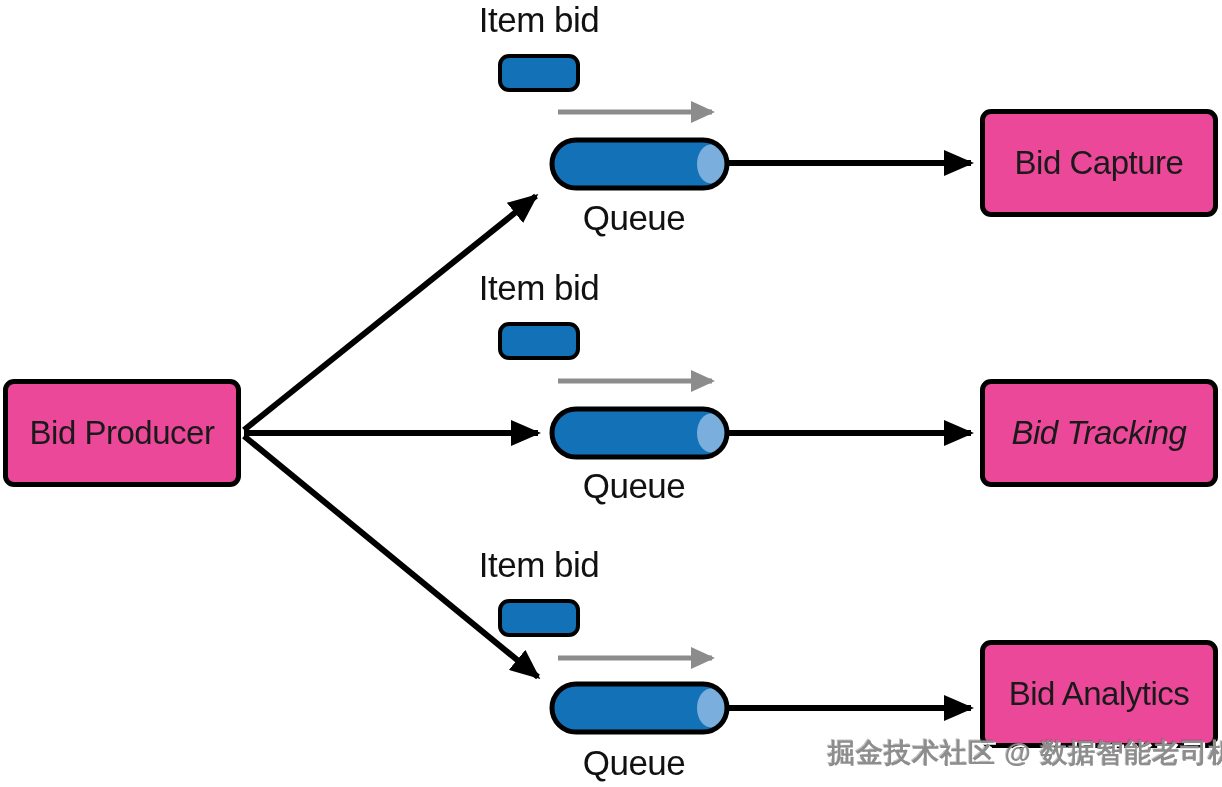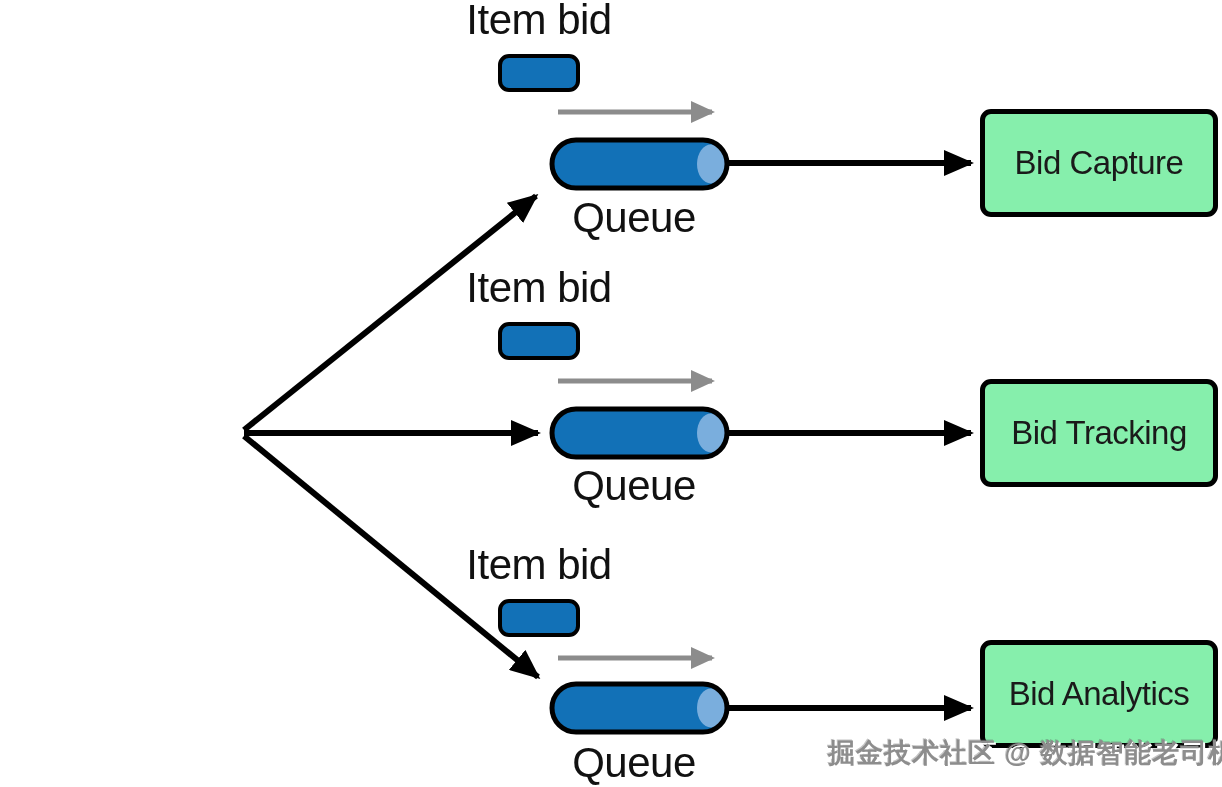--- a/index.html
+++ b/index.html
@@ -19,41 +19,41 @@
     position: absolute;
     left: 0; top: 0;
     width: 1222px;
     height: 787px;
   }
   .node {
     position: absolute;
     box-sizing: border-box;
     width: 238px;
     height: 108px;
-    background: #86efac;
+    background: #ec4899;
     border: 5px solid #000000;
     border-radius: 11px;
     display: flex;
     align-items: center;
     justify-content: center;
     font-size: 33px;
     color: #1a1a1a;
     letter-spacing: -0.5px;
     z-index: 2;
   }
   .node-producer   { left: 3px;   top: 379px; }
   .node-capture    { left: 980px; top: 109px; }
-  .node-tracking   { left: 980px; top: 379px; }
+  .node-tracking   { left: 980px; top: 379px; font-style: italic; }
   .node-analytics  { left: 980px; top: 640px; }
 
   .float-label {
     position: absolute;
     width: 220px;
     text-align: center;
-    font-size: 42px;
+    font-size: 35px;
     color: #111111;
     letter-spacing: -0.5px;
     line-height: 40px;
     z-index: 2;
   }
   .item-label-1 { left: 429px; top: 0px; }
   .item-label-2 { left: 429px; top: 268px; }
   .item-label-3 { left: 429px; top: 545px; }
   .queue-label-1 { left: 524px; top: 198px; }
   .queue-label-2 { left: 524px; top: 466px; }
@@ -113,20 +113,21 @@
       <ellipse cx="711" cy="433" rx="14" ry="19.5" fill="#7aaedd"></ellipse>
       <rect x="552" y="409" width="175" height="48" rx="24" ry="24" fill="none" stroke="#000000" stroke-width="5"></rect>
     </g>
     <g>
       <rect x="552" y="684" width="175" height="48" rx="24" ry="24" fill="#1271b7"></rect>
       <ellipse cx="711" cy="708" rx="14" ry="19.5" fill="#7aaedd"></ellipse>
       <rect x="552" y="684" width="175" height="48" rx="24" ry="24" fill="none" stroke="#000000" stroke-width="5"></rect>
     </g>
   </svg>
 
+  <div class="node node-producer">Bid Producer</div>
   <div class="node node-capture">Bid Capture</div>
   <div class="node node-tracking">Bid Tracking</div>
   <div class="node node-analytics">Bid Analytics</div>
 
   <div class="float-label item-label-1">Item bid</div>
   <div class="float-label item-label-2">Item bid</div>
   <div class="float-label item-label-3">Item bid</div>
 
   <div class="float-label queue-label-1">Queue</div>
   <div class="float-label queue-label-2">Queue</div>

